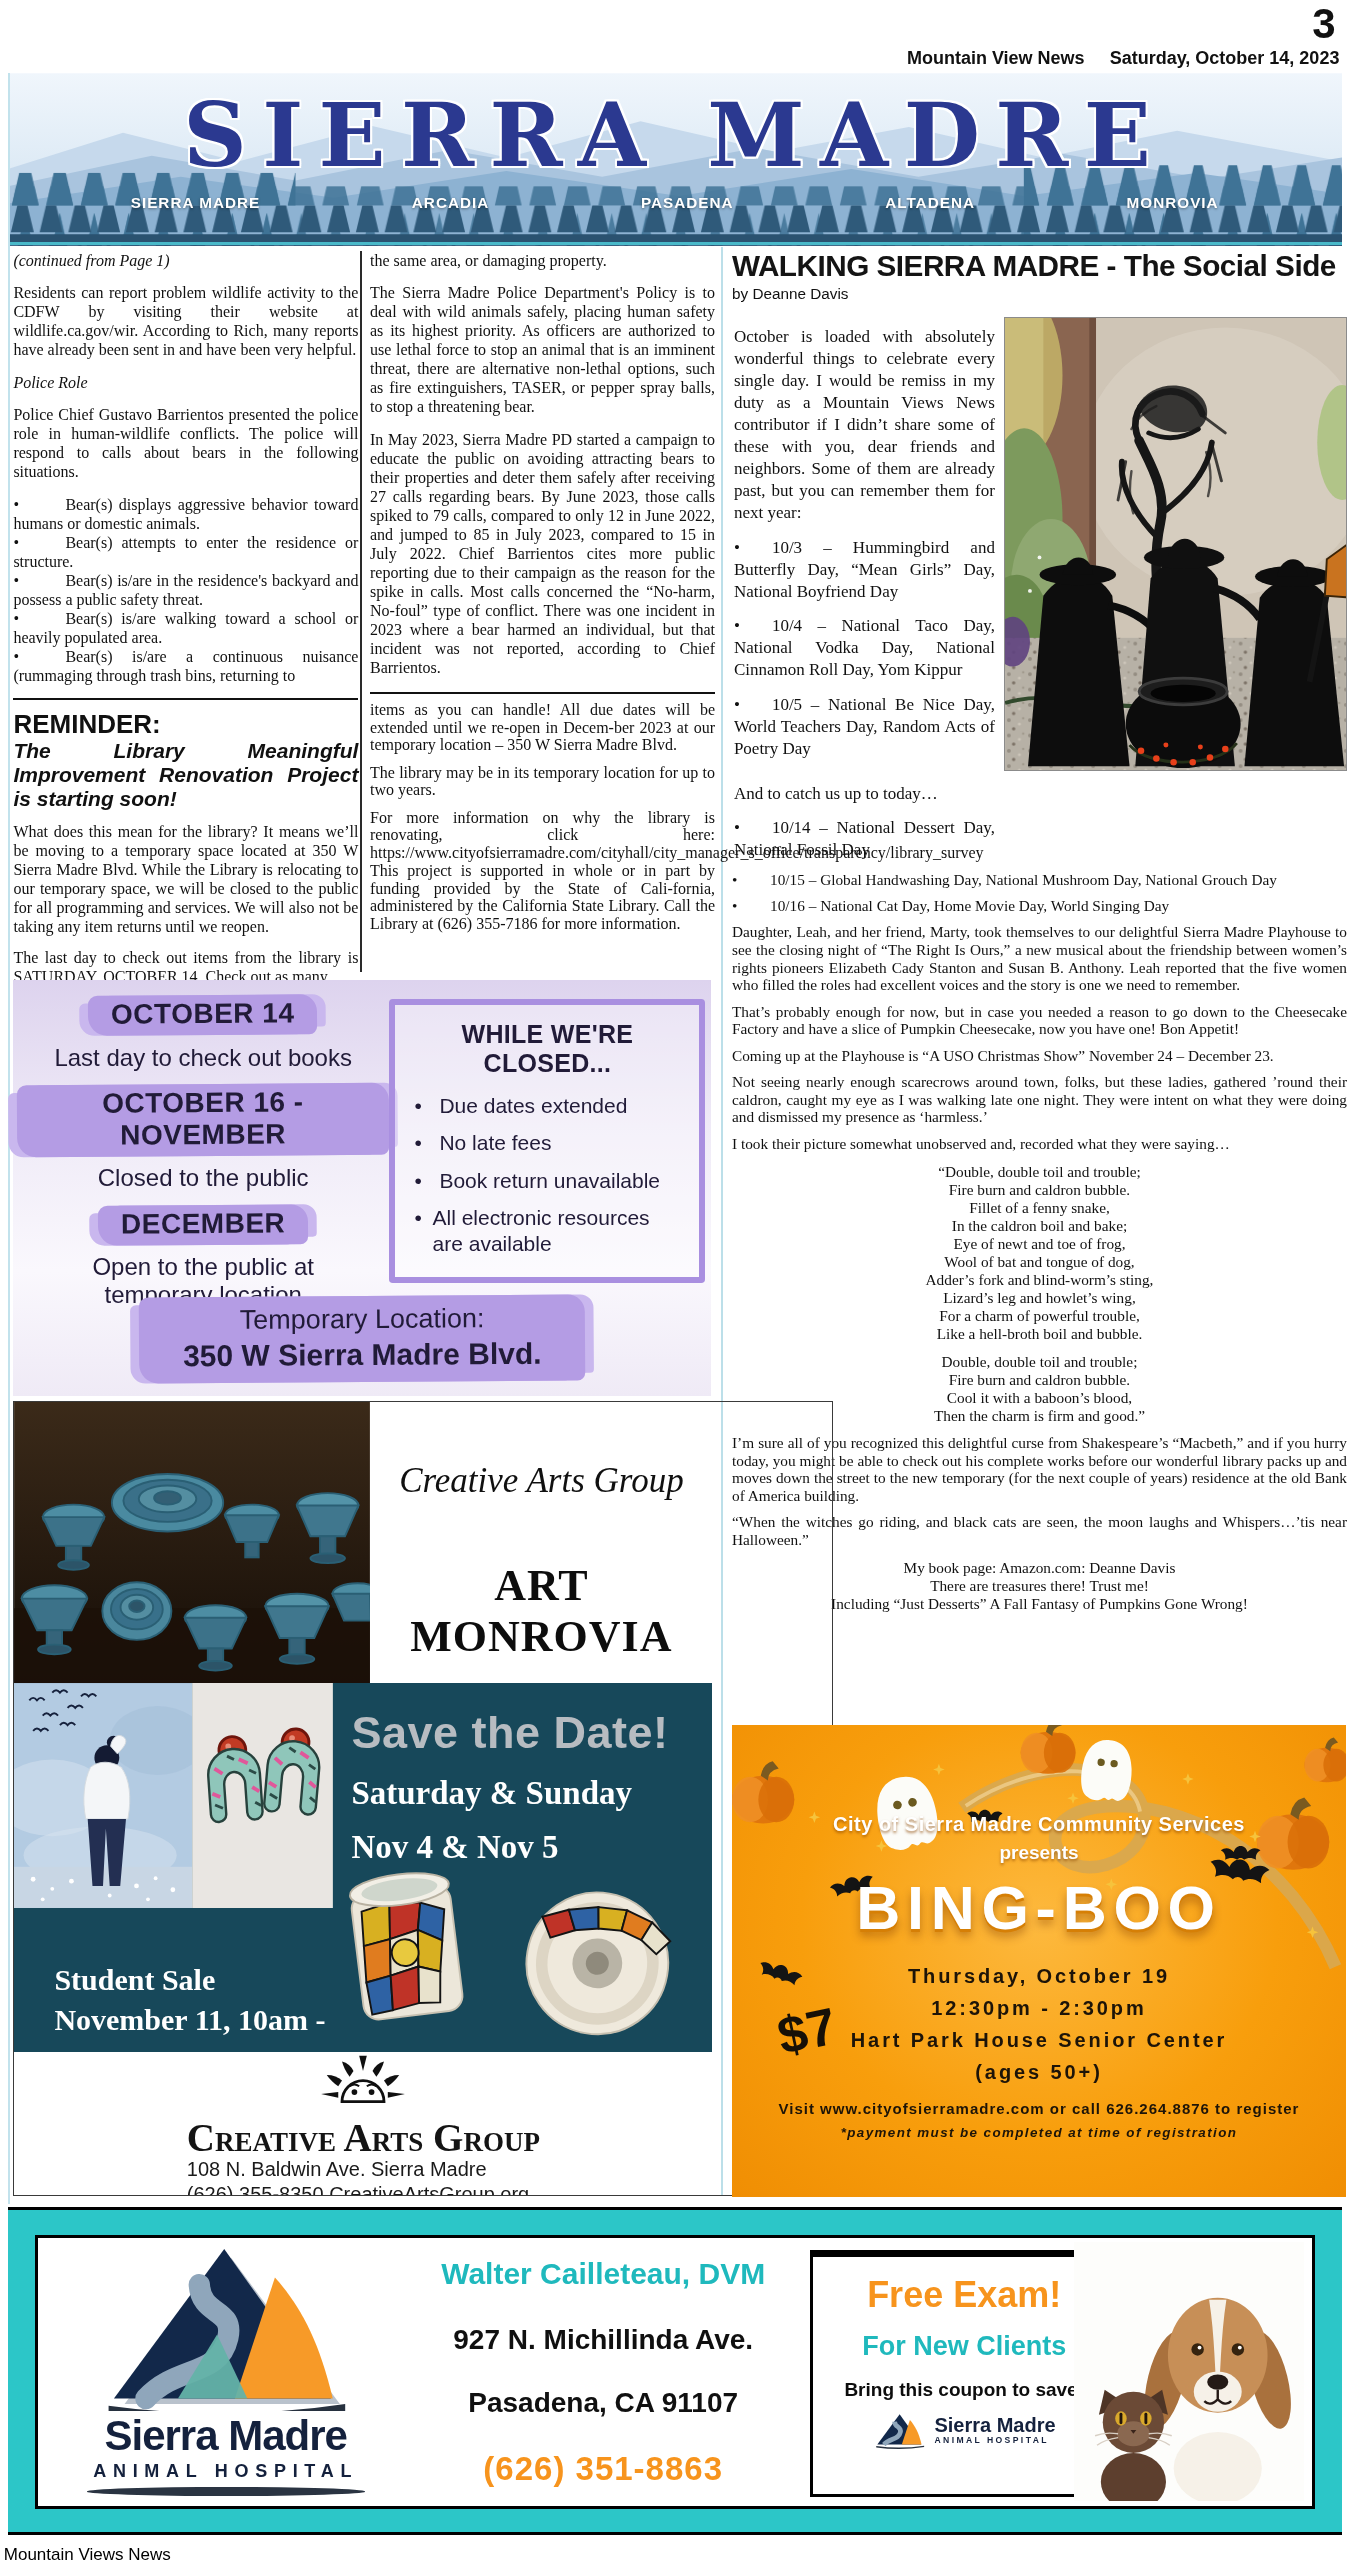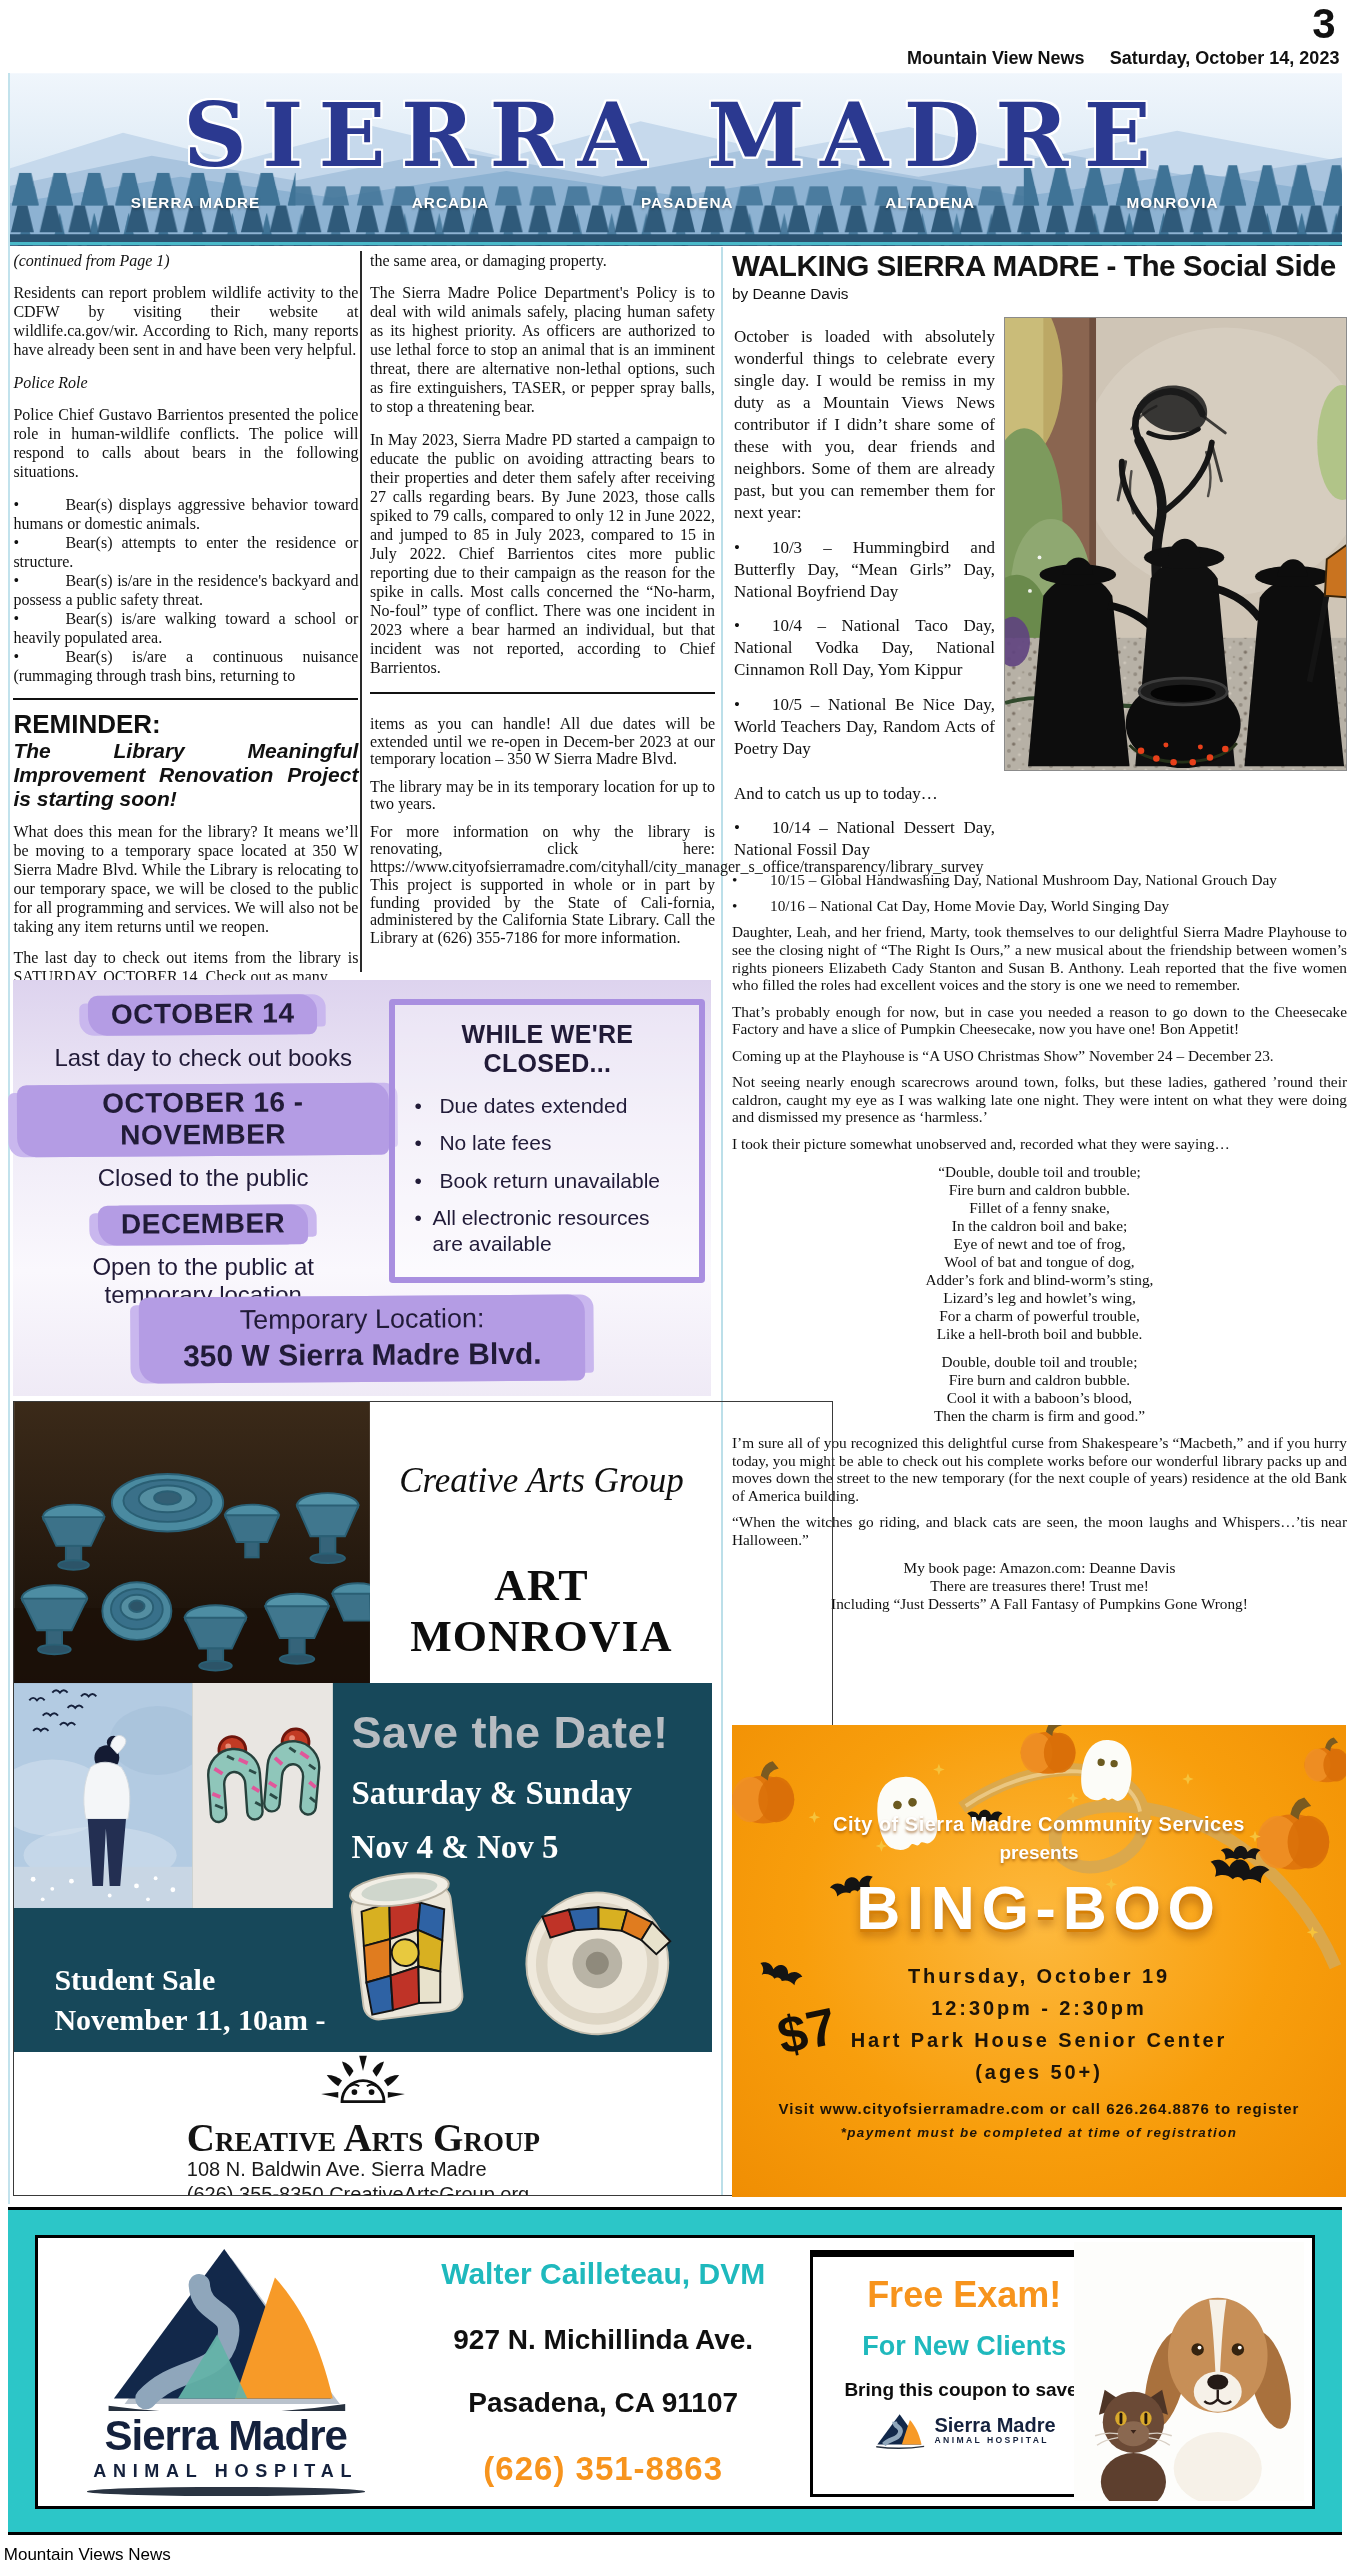--- a/index.html
+++ b/index.html
@@ -32,21 +32,21 @@
   .col1 { position:absolute; left:13.4px; top:251px; width:345px; font-size:16px; line-height:19px; text-align:justify; }
   .col2 { position:absolute; left:370px; top:251px; width:345px; font-size:16px; line-height:19px; text-align:justify; }
   .p-it { font-style:italic; }
   .mt { margin-top:13.4px; }
   .dot1 { display:inline-block; width:52px; }
   .rem { border-top:2.9px solid #111; margin-top:13.4px; padding-top:9.6px; }
   .rem-h { font-family:"Liberation Sans",sans-serif; font-weight:700; font-size:26px; line-height:29px; }
   .rem-sub { font-family:"Liberation Sans",sans-serif; font-weight:700; font-style:italic;
              font-size:21px; line-height:24px; text-align:justify; }
   .rem p { margin-top:11.5px; }
-  .cont { border-top:2.9px solid #111; margin-top:15.3px; padding-top:21px; font-size:16px; line-height:17.7px; }
+  .cont { border-top:2.9px solid #111; margin-top:15.3px; padding-top:7px; font-size:16px; line-height:17.7px; }
   .cont p + p { margin-top:9.6px; }
 
   
   .col3 { position:absolute; left:732px; top:249px; width:615px; }
   .walk-head { font-family:"Liberation Sans",sans-serif; font-weight:700; font-size:30px; letter-spacing:-0.5px;
                transform:scaleX(.99); transform-origin:left; color:#141414; }
   .walk-by { font-family:"Liberation Sans",sans-serif; font-size:15.3px; margin-top:1.9px; }
   .col3-left { position:absolute; left:1.9px; top:77px; width:261px; font-size:17px; line-height:22px; text-align:justify; }
   .col3-left .b { margin-top:12.5px; }
   .dot3 { display:inline-block; width:38px; }

